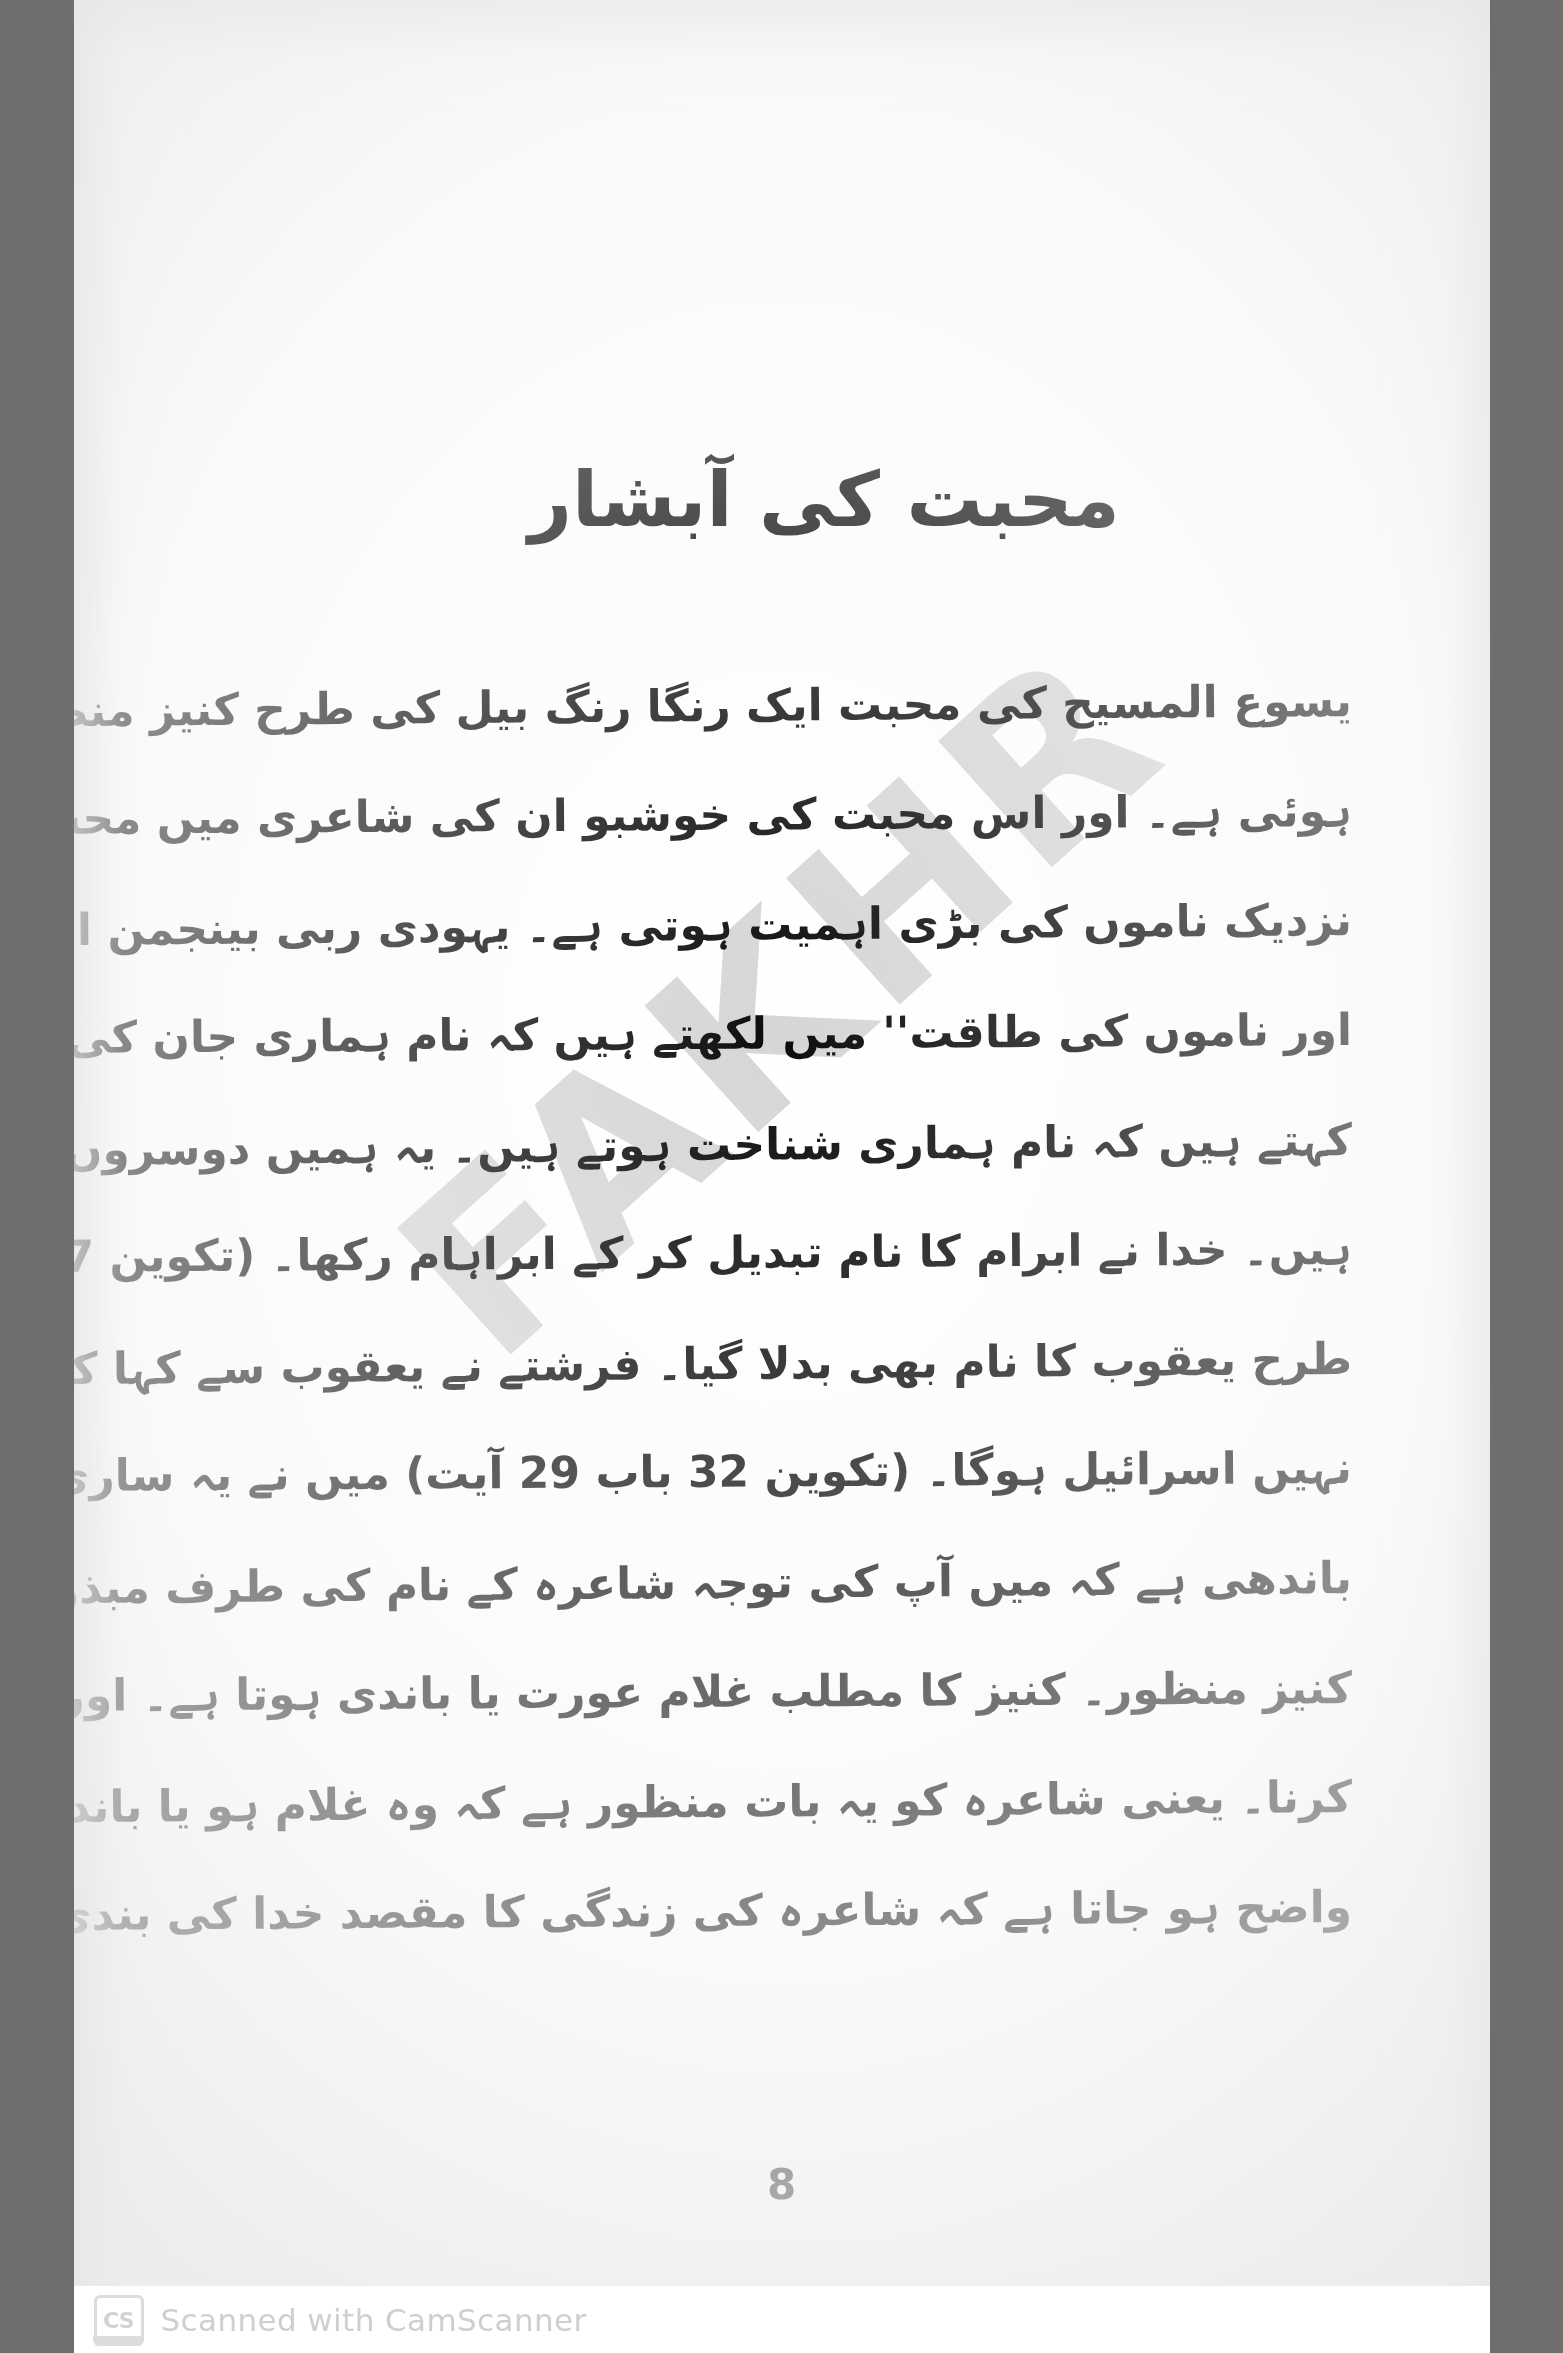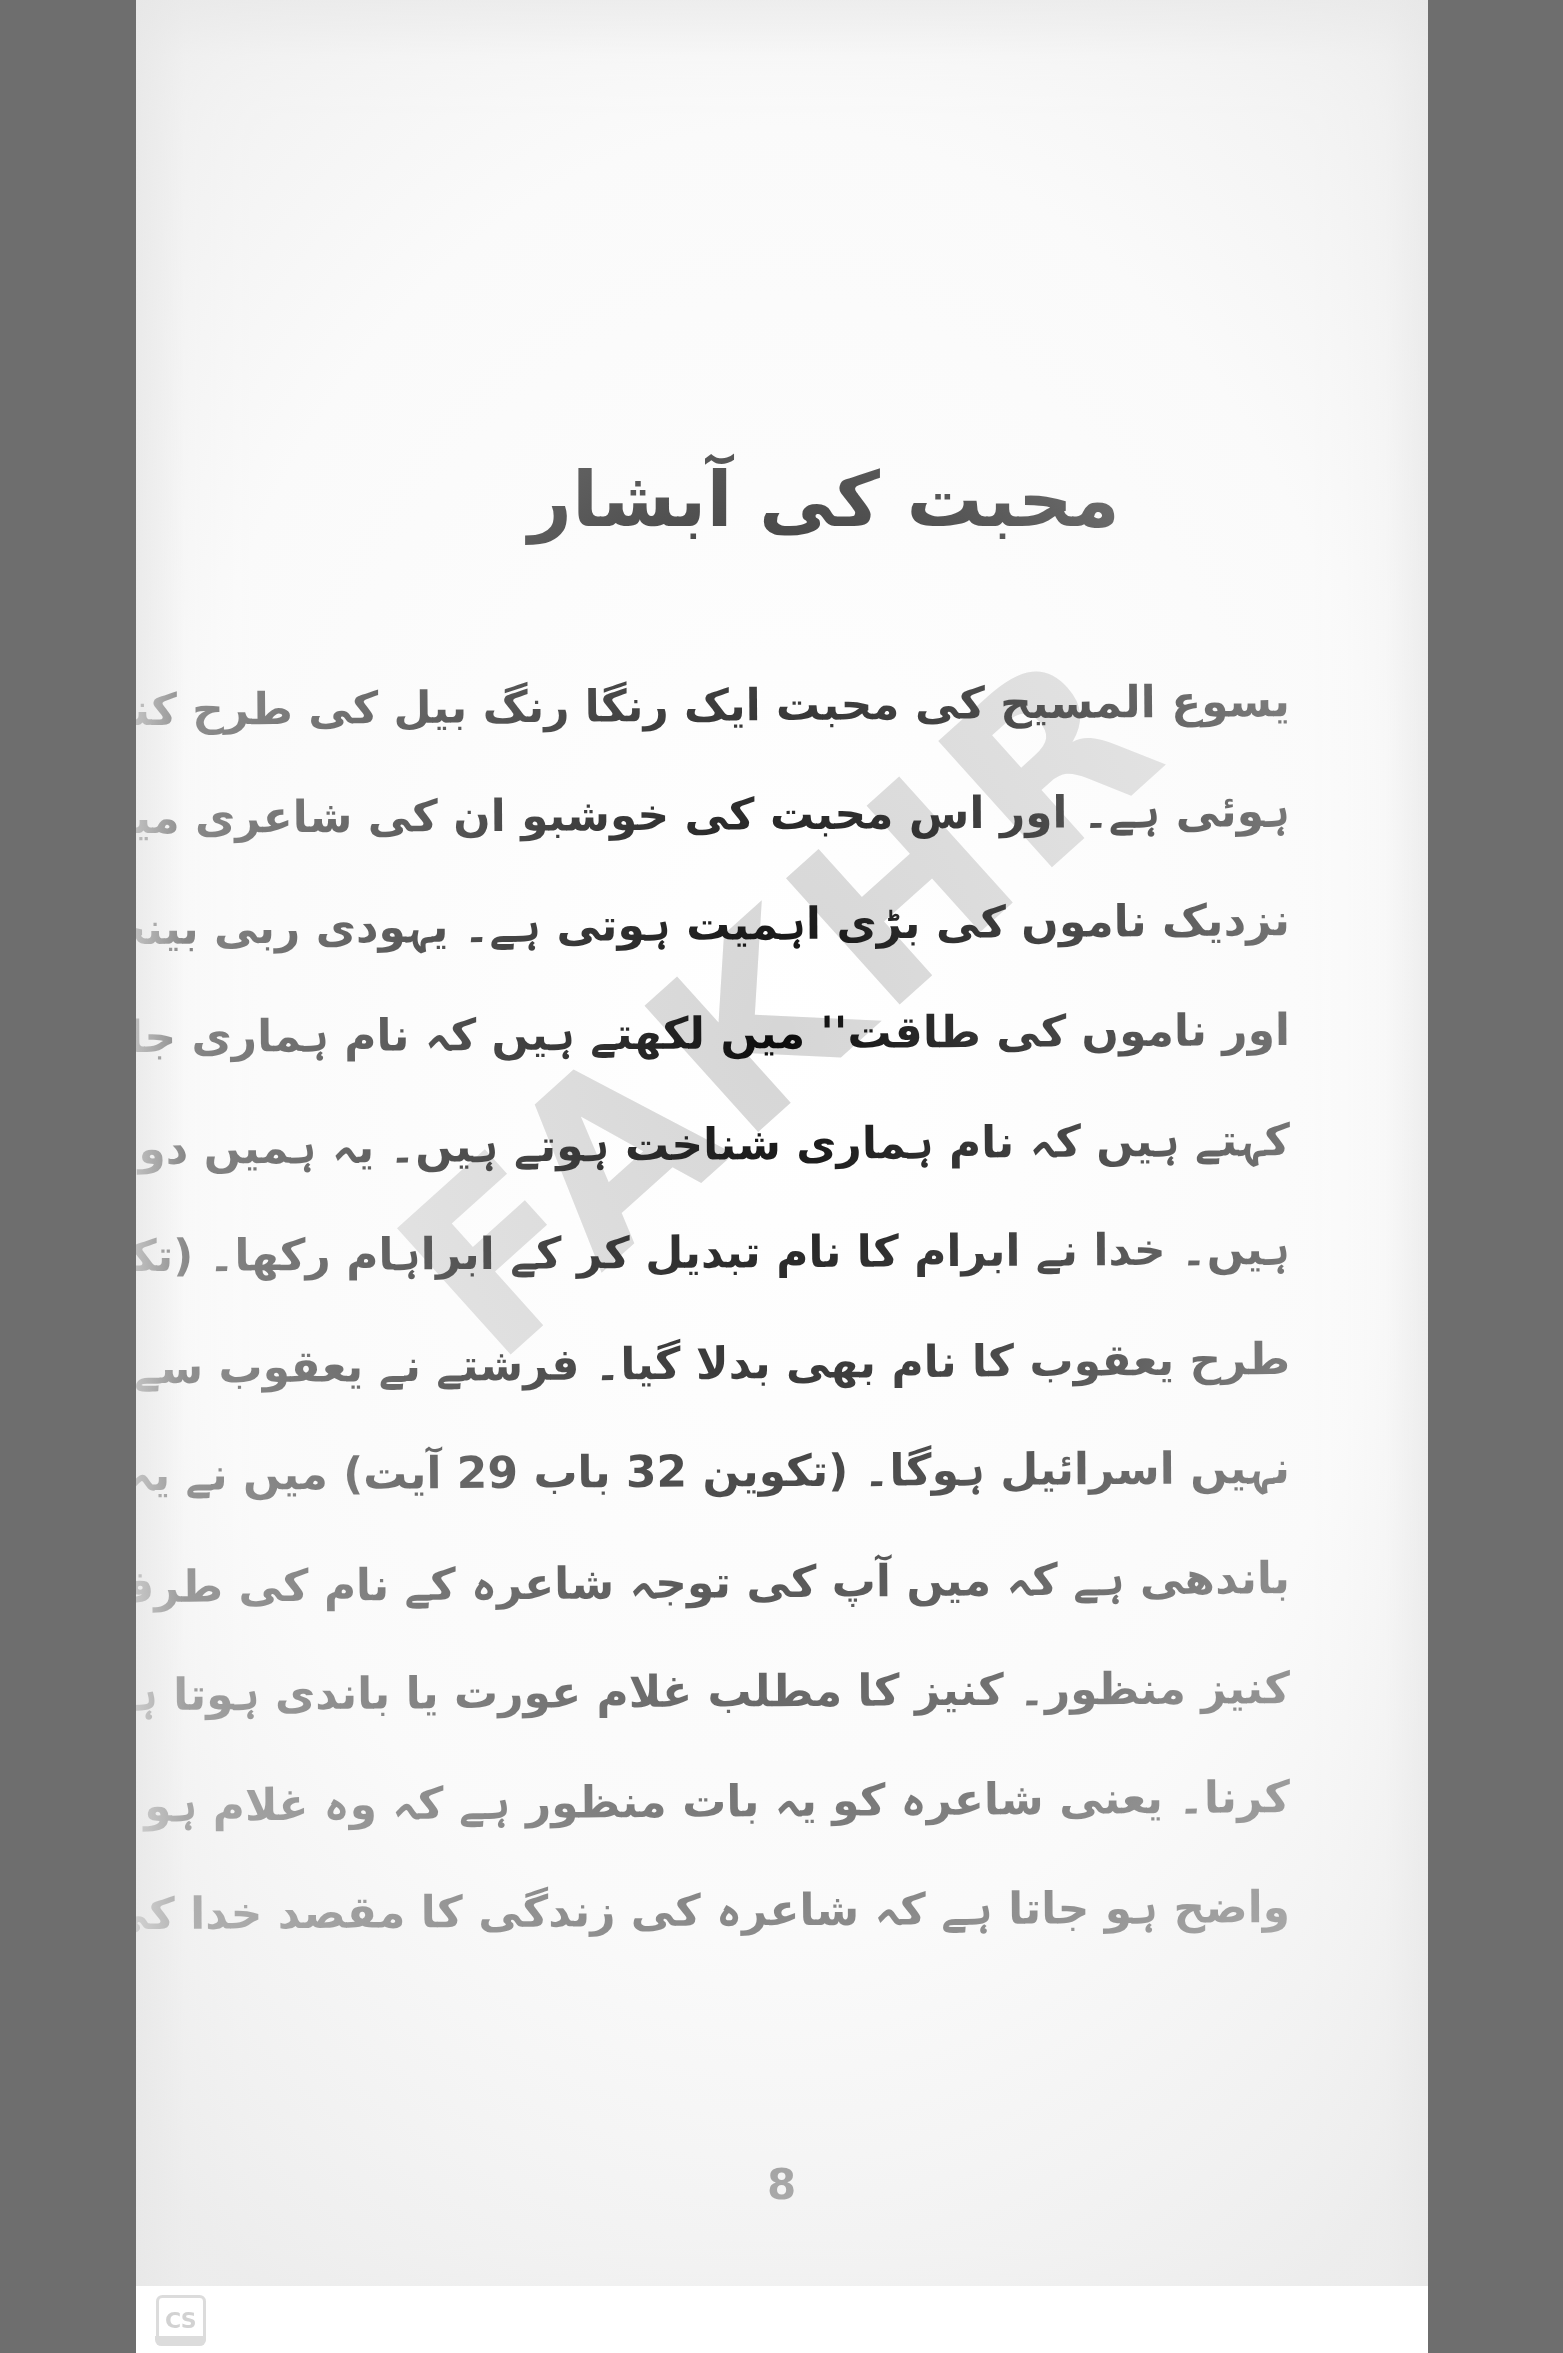--- a/index.html
+++ b/index.html
@@ -3,21 +3,21 @@
 <meta charset="utf-8">
 <title>محبت کی آبشار</title>
 <style>
   html, body {
     margin: 0;
     padding: 0;
     background: #6e6e6e;
   }
   .page {
     position: relative;
-    width: 1292px;
+    width: 1416px;
     height: 2354px;
     margin: 0 auto;
     background: #ffffff;
     overflow: hidden;
     font-family: "DejaVu Sans", sans-serif;
     
     box-shadow: inset 0 0 113px rgba(170,170,170,0.22);
   }
   
   .scan-tint {
@@ -194,16 +194,17 @@
     <div class="line">واضح ہو جاتا ہے کہ شاعرہ کی زندگی کا مقصد خدا کی بندی بن کر جینا ہے۔ میری اس</div>
   </div>
 
   <div class="page-number">8</div>
 
   <div class="edge-shade"></div>
   <div class="scan-tint"></div>
 
   <div class="footer">
     <div class="cs-logo">CS</div>
+    <div class="footer-text">Scanned with CamScanner</div>
   </div>
 
 </div>
 
 
 </body></html>

